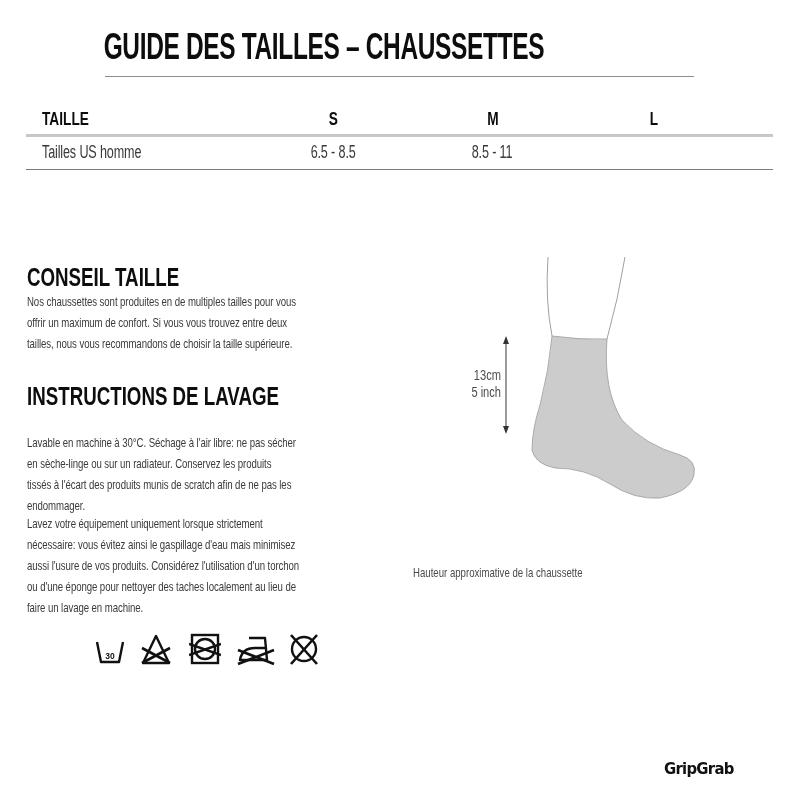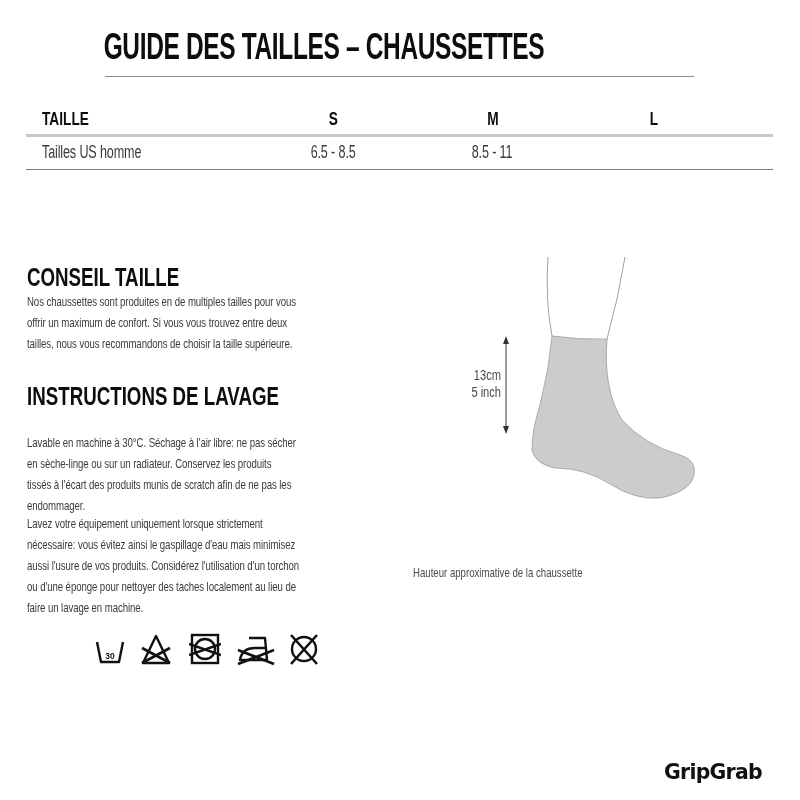--- a/index.html
+++ b/index.html
@@ -44,21 +44,21 @@
   .care-icon { position: absolute; top: 0; }
 
   
   #sock-figure { left: 400px; top: 250px; width: 320px; height: 270px; }
   #measure-label { left: 455px; top: 366px; text-align: right; width: 46px; font-size: 15px; line-height: 17px; color: #4a4a4a; }
   #measure-label .line { display: block; white-space: nowrap; transform: scaleX(0.74); transform-origin: right top; }
   #caption { left: 413px; top: 528px; font-size: 13px; color: #4a4a4a; margin-top: 37px; }
   #caption .cond { transform: scaleX(0.74); }
 
   
-  #brand-logo { left: 664px; top: 759px; font-family: "DejaVu Sans", sans-serif; font-weight: 700; font-size: 22px; color: #111111; letter-spacing: -0.8px; }
+  #brand-logo { left: 664px; top: 759px; font-family: "DejaVu Sans", sans-serif; font-weight: 700; font-size: 16px; color: #111111; letter-spacing: -0.8px; }
   #brand-logo .cond { transform: scaleX(0.93); }
 </style>
 </head>
 <body>
 
 <div id="title" class="abs">
   <span class="cond">GUIDE DES TAILLES – CHAUSSETTES</span>
 </div>
 <div id="title-rule" class="abs"></div>
 

